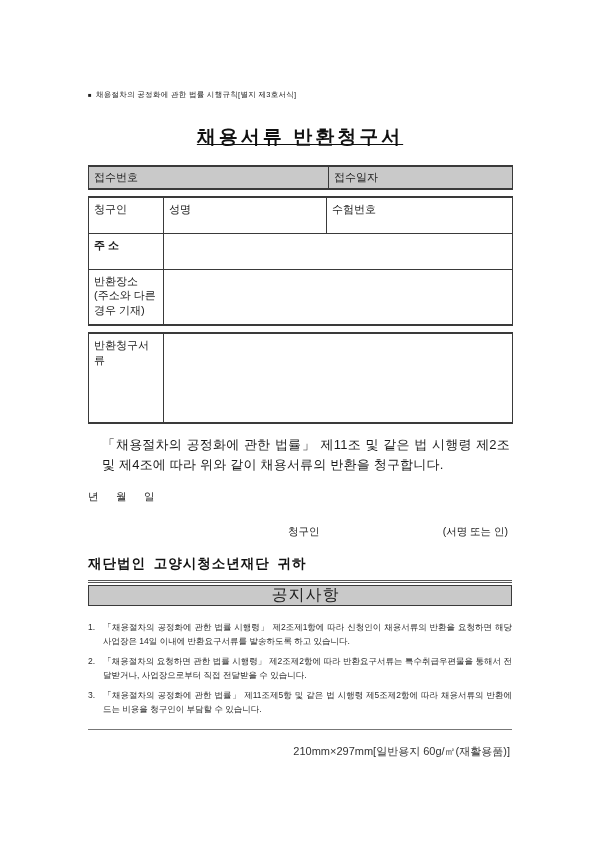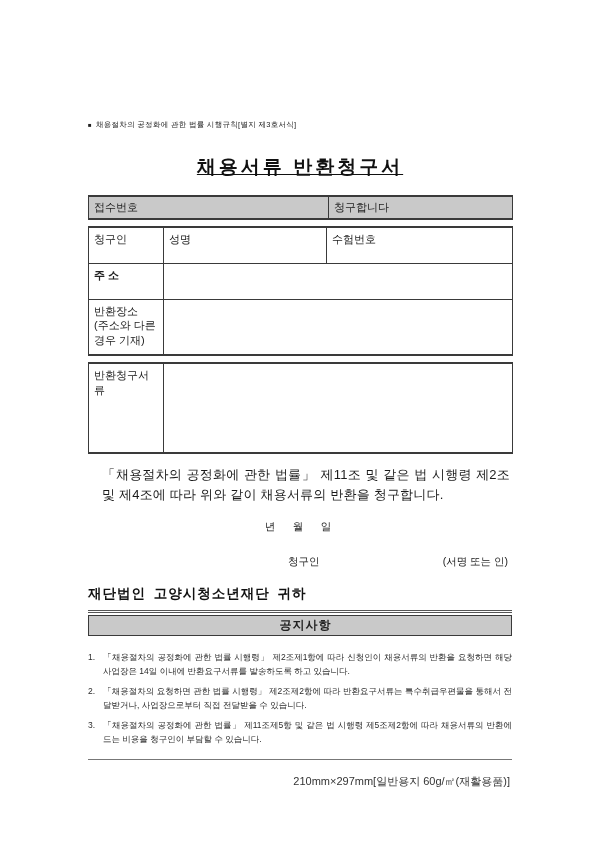--- a/index.html
+++ b/index.html
@@ -15,21 +15,21 @@
     -webkit-font-smoothing:antialiased;
   }
   .page{
     position:relative;
     width:600px;height:849px;
     background:#fff;
     overflow:hidden;
   }
   .content{
     position:absolute;
-    left:88px;top:120px;
+    left:88px;top:90px;
     width:424px;
   }
   
   .reg-note{
     font-size:7.5px;
     letter-spacing:.3px;
     color:#222;
     display:flex;align-items:center;gap:4px;
     margin-bottom:0;
   }
@@ -82,21 +82,21 @@
     line-height:1.5;
     text-align:justify;
     letter-spacing:.2px;
     color:#1a1a1a;
     padding:0 2px;
     margin-left:12px;
   }
   
   .date-line{
     margin-top:16px;
-    text-align:center;
+    text-align:left;
     font-size:10.5px;
     white-space:pre;
     padding-right:4px;
     color:#1a1a1a;
   }
   
   .sign-row{
     margin-top:21px;
     display:flex;
     align-items:baseline;
@@ -121,22 +121,22 @@
     border-top:1px solid #555;
     border-bottom:1px solid #555;
   }
   
   .notice-bar{
     margin-top:2px;
     height:21px;
     background:var(--header-fill);
     border:1.5px solid var(--border-dark);
     display:flex;align-items:center;justify-content:center;
-    font-size:12px;
-    font-weight:bold;
+    font-size:16px;
+    font-weight:normal;
     letter-spacing:1px;
     color:#222;
     padding-left:11px;
   }
   
   .notice-list{margin-top:15px;}
   .notice-item{
     display:flex;
     font-size:8.5px;
     line-height:1.6;
@@ -172,21 +172,21 @@
     <div class="title">채용서류 반환청구서</div>
 
     <table class="tbl receipt">
       <colgroup>
           <col style="width:240px">
           <col style="width:184px">
         </colgroup>
       <tbody>
           <tr>
         <td>접수번호</td>
-        <td>청구합니다</td>
+        <td>접수일자</td>
       </tr>
     </tbody>
       </table>
 
     <table class="tbl applicant">
       <colgroup>
           <col style="width:75px">
           <col style="width:163px">
           <col style="width:186px">
         </colgroup>

